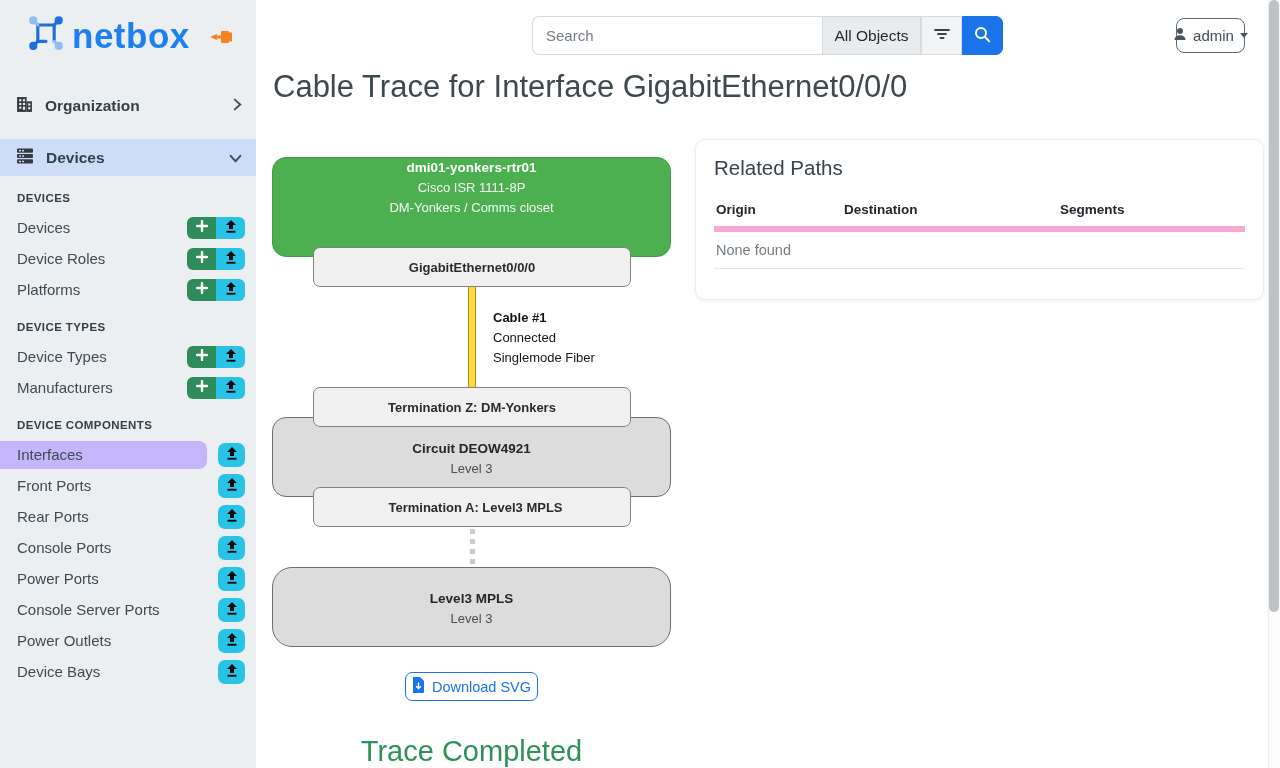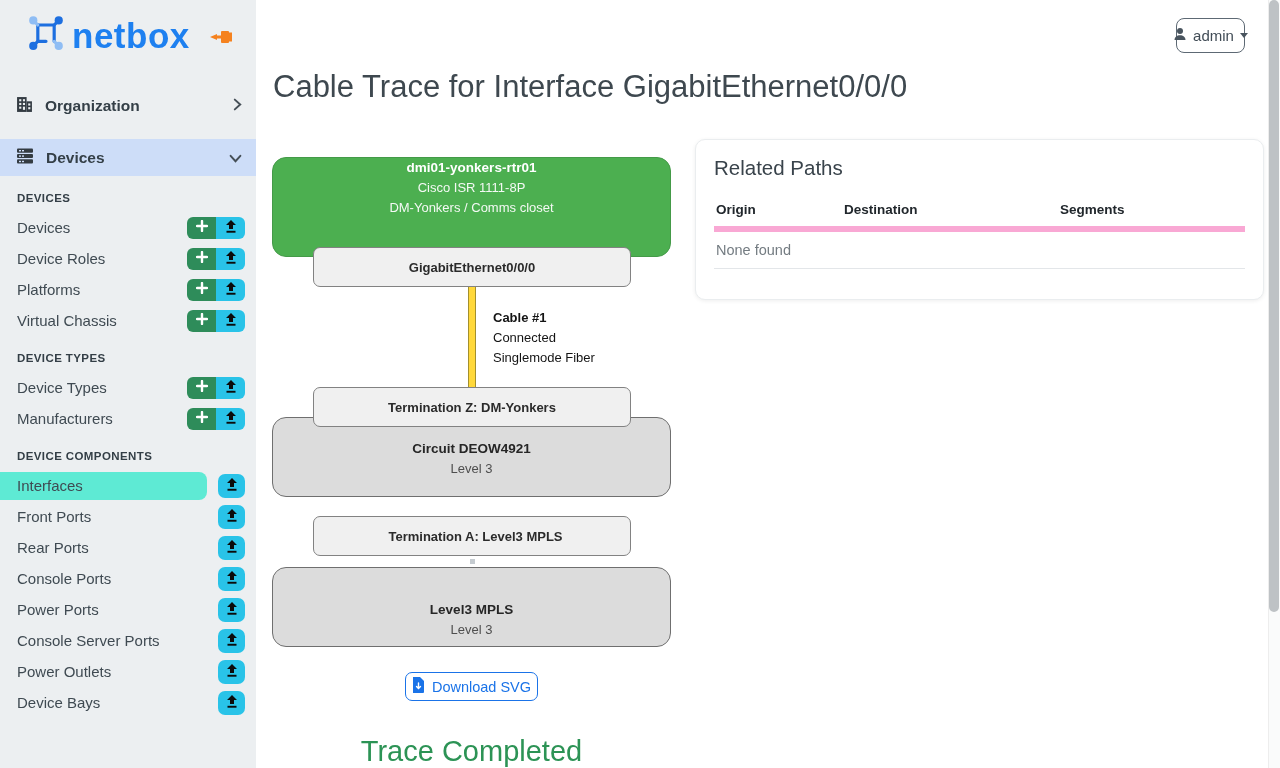--- a/index.html
+++ b/index.html
@@ -16,21 +16,21 @@
 
   .nav-group { height:36px; display:flex; align-items:center; gap:12px; padding:0 14px 0 16px; font-weight:bold; font-size:15.5px; color:#343f47; }
   .nav-group .grow { flex:1; }
   .nav-group.active { background:#cdddf8; height:37px; }
   .nav-group.first { margin-top:0; }
   .nav-group + .nav-group { margin-top:15px; }
 
   .section-title { padding:16px 0 8px 17px; font-size:11.5px; font-weight:bold; letter-spacing:0.4px; color:#333e46; }
   .item-row { height:31px; display:flex; align-items:center; }
   .item-label-wrap { flex:1; height:28px; display:flex; align-items:center; padding-left:17px; margin-right:11px; border-radius:0 8px 8px 0; }
-  .item-row.active .item-label-wrap { background:#5eead4; }
+  .item-row.active .item-label-wrap { background:#c4b5fd; }
   .item-label { font-size:15px; color:#3f4a52; }
   .btns { display:flex; margin-right:11px; }
   .btn-add { width:29px; height:22px; border:none; border-radius:6px 0 0 6px; background:#2e8c5a; display:flex; align-items:center; justify-content:center; cursor:pointer; }
   .btn-import { width:29px; height:22px; border:none; border-radius:0 6px 6px 0; background:#29c3e8; display:flex; align-items:center; justify-content:center; cursor:pointer; }
   .btn-import.solo { width:27px; height:24px; border-radius:7px; }
 
   
   .search-group { position:absolute; left:532px; top:16px; height:39px; display:flex; }
   .search-input { width:290px; height:39px; border:1px solid #d6dade; border-right:none; border-radius:7px 0 0 7px; padding:0 13px; font-size:15px; color:#30373d; font-family:"Liberation Sans", sans-serif; outline:none; }
   .search-input::placeholder { color:#757d84; }
@@ -43,28 +43,28 @@
 
   
   .page-title { position:absolute; left:273px; top:69px; font-size:31px; font-weight:400; color:#3e484f; }
 
   
   .big-box { position:absolute; left:272px; width:399px; border-radius:14px; border:1px solid #6f6f6f; display:flex; flex-direction:column; align-items:center; justify-content:flex-start; z-index:1; }
   .box-device { top:157px; height:100px; background:#4caf50; border-color:#449a48; color:#ffffff; }
   .box-device .l1 { font-weight:bold; font-size:13.5px; line-height:20px; }
   .box-device .l2, .box-device .l3 { font-size:13px; line-height:20px; color:#f4f9f4; }
   .box-circuit { top:417px; height:80px; background:#dcdcdc; padding-top:21px; }
-  .box-far { top:567px; height:80px; background:#dcdcdc; padding-top:32px; }
+  .box-far { top:567px; height:80px; background:#dcdcdc; padding-top:21px;border-radius:20px; }
   .box-grey-t { font-weight:bold; font-size:13.5px; color:#262626; line-height:20px; }
   .box-grey-s { font-size:13px; color:#4e4e4e; line-height:20px; }
 
   .port-box { position:absolute; left:313px; width:318px; height:40px; background:#f0f0f0; border:1px solid #828282; border-radius:7px; display:flex; align-items:center; justify-content:center; font-weight:bold; font-size:13px; color:#2b2b2b; z-index:2; }
   .port-near { top:247px; }
   .port-tz { top:387px; }
-  .port-ta { top:516px;padding-left:7px; }
+  .port-ta { top:487px;padding-left:7px; }
 
   .cable-line { position:absolute; left:468px; top:287px; width:8px; height:100px; background:#ffd83a; border-left:1.5px solid #a3902d; border-right:1.5px solid #a3902d; z-index:0; }
   .cable-info { position:absolute; left:493px; top:308px; font-size:13px; color:#141414; line-height:20px; z-index:3; }
   .cable-info .c1 { font-weight:bold; }
 
   .dashed-line { position:absolute; left:470px; top:529px; width:5px; height:37px; background:repeating-linear-gradient(to bottom, #c5cbd0 0 5px, transparent 5px 10px); z-index:0; }
 
   .download-btn { position:absolute; left:405px; top:672px; width:133px; height:29px; background:#ffffff; border:1px solid #1a73e8; border-radius:7px; display:flex; align-items:center; justify-content:center; gap:7px; color:#1a73e8; font-size:14.5px; font-family:"Liberation Sans", sans-serif; cursor:pointer; }
 
   .trace-status { position:absolute; left:272px; top:735px; width:399px; text-align:center; font-size:29px; color:#2c9355; }
@@ -216,77 +216,59 @@
               </svg></span>
           </button>
         <button class="btn-import">
             <span><svg width="12" height="13" viewBox="0 0 12 13">
                 <path d="M6 0 L11 5 H8 V9 H4 V5 H1 Z" fill="#0b0b0b"></path>
                 <rect x="1.5" y="10.8" width="9" height="1.9" fill="#0b0b0b"></rect>
               </svg></span>
           </button>
       </span>
     </div>
-    <div class="item-row">
-      <span class="item-label-wrap">
-          <span class="item-label">Virtual Chassis</span>
+
+    <div class="section-title">DEVICE TYPES</div>
+
+    <div class="item-row">
+      <span class="item-label-wrap">
+          <span class="item-label">Device Types</span>
         </span>
       <span class="btns">
         <button class="btn-add">
             <span><svg width="12" height="12" viewBox="0 0 12 12" stroke="#ffffff" stroke-width="2.4" stroke-linecap="round">
                 <path d="M6 1v10M1 6h10"></path>
               </svg></span>
           </button>
         <button class="btn-import">
             <span><svg width="12" height="13" viewBox="0 0 12 13">
                 <path d="M6 0 L11 5 H8 V9 H4 V5 H1 Z" fill="#0b0b0b"></path>
                 <rect x="1.5" y="10.8" width="9" height="1.9" fill="#0b0b0b"></rect>
               </svg></span>
           </button>
       </span>
     </div>
-
-    <div class="section-title">DEVICE TYPES</div>
-
-    <div class="item-row">
-      <span class="item-label-wrap">
-          <span class="item-label">Device Types</span>
+    <div class="item-row">
+      <span class="item-label-wrap">
+          <span class="item-label">Manufacturers</span>
         </span>
       <span class="btns">
         <button class="btn-add">
             <span><svg width="12" height="12" viewBox="0 0 12 12" stroke="#ffffff" stroke-width="2.4" stroke-linecap="round">
                 <path d="M6 1v10M1 6h10"></path>
               </svg></span>
           </button>
         <button class="btn-import">
             <span><svg width="12" height="13" viewBox="0 0 12 13">
                 <path d="M6 0 L11 5 H8 V9 H4 V5 H1 Z" fill="#0b0b0b"></path>
                 <rect x="1.5" y="10.8" width="9" height="1.9" fill="#0b0b0b"></rect>
               </svg></span>
           </button>
       </span>
     </div>
-    <div class="item-row">
-      <span class="item-label-wrap">
-          <span class="item-label">Manufacturers</span>
-        </span>
-      <span class="btns">
-        <button class="btn-add">
-            <span><svg width="12" height="12" viewBox="0 0 12 12" stroke="#ffffff" stroke-width="2.4" stroke-linecap="round">
-                <path d="M6 1v10M1 6h10"></path>
-              </svg></span>
-          </button>
-        <button class="btn-import">
-            <span><svg width="12" height="13" viewBox="0 0 12 13">
-                <path d="M6 0 L11 5 H8 V9 H4 V5 H1 Z" fill="#0b0b0b"></path>
-                <rect x="1.5" y="10.8" width="9" height="1.9" fill="#0b0b0b"></rect>
-              </svg></span>
-          </button>
-      </span>
-    </div>
 
     <div class="section-title">DEVICE COMPONENTS</div>
 
     <div class="item-row active">
       <span class="item-label-wrap">
           <span class="item-label">Interfaces</span>
         </span>
       <span class="btns">
           <button class="btn-import solo">
             <span><svg width="12" height="13" viewBox="0 0 12 13">
@@ -382,20 +364,35 @@
           <button class="btn-import solo">
             <span><svg width="12" height="13" viewBox="0 0 12 13">
                 <path d="M6 0 L11 5 H8 V9 H4 V5 H1 Z" fill="#0b0b0b"></path>
                 <rect x="1.5" y="10.8" width="9" height="1.9" fill="#0b0b0b"></rect>
               </svg></span>
           </button>
         </span>
     </div>
   </nav>
 
+  <div class="search-group">
+    <input class="search-input" type="text" placeholder="Search" style="">
+    <div class="scope-select">All Objects</div>
+    <button class="filter-btn">
+      <span><svg width="16" height="12" viewBox="0 0 16 12" stroke="#3c4347" stroke-width="1.8" stroke-linecap="round" fill="none">
+            <path d="M1 2h14M4 6h8M6.5 10h3"></path>
+          </svg></span>
+    </button>
+    <button class="search-btn">
+      <span><svg width="17" height="17" viewBox="0 0 17 17" fill="none" stroke="#ffffff" stroke-width="2">
+            <circle cx="7" cy="7" r="5"></circle>
+            <path d="M11 11l4.2 4.2" stroke-linecap="round"></path>
+          </svg></span>
+    </button>
+  </div>
 
   <button class="user-btn">
     <span><svg width="14" height="14" viewBox="0 0 14 14" fill="#49545e">
           <circle cx="7" cy="4" r="3"></circle>
           <path d="M1.5 13c0-3 2.5-4.7 5.5-4.7s5.5 1.7 5.5 4.7z"></path>
         </svg></span>
     <span>admin</span>
     <span class="caret-down"></span>
   </button>
 

